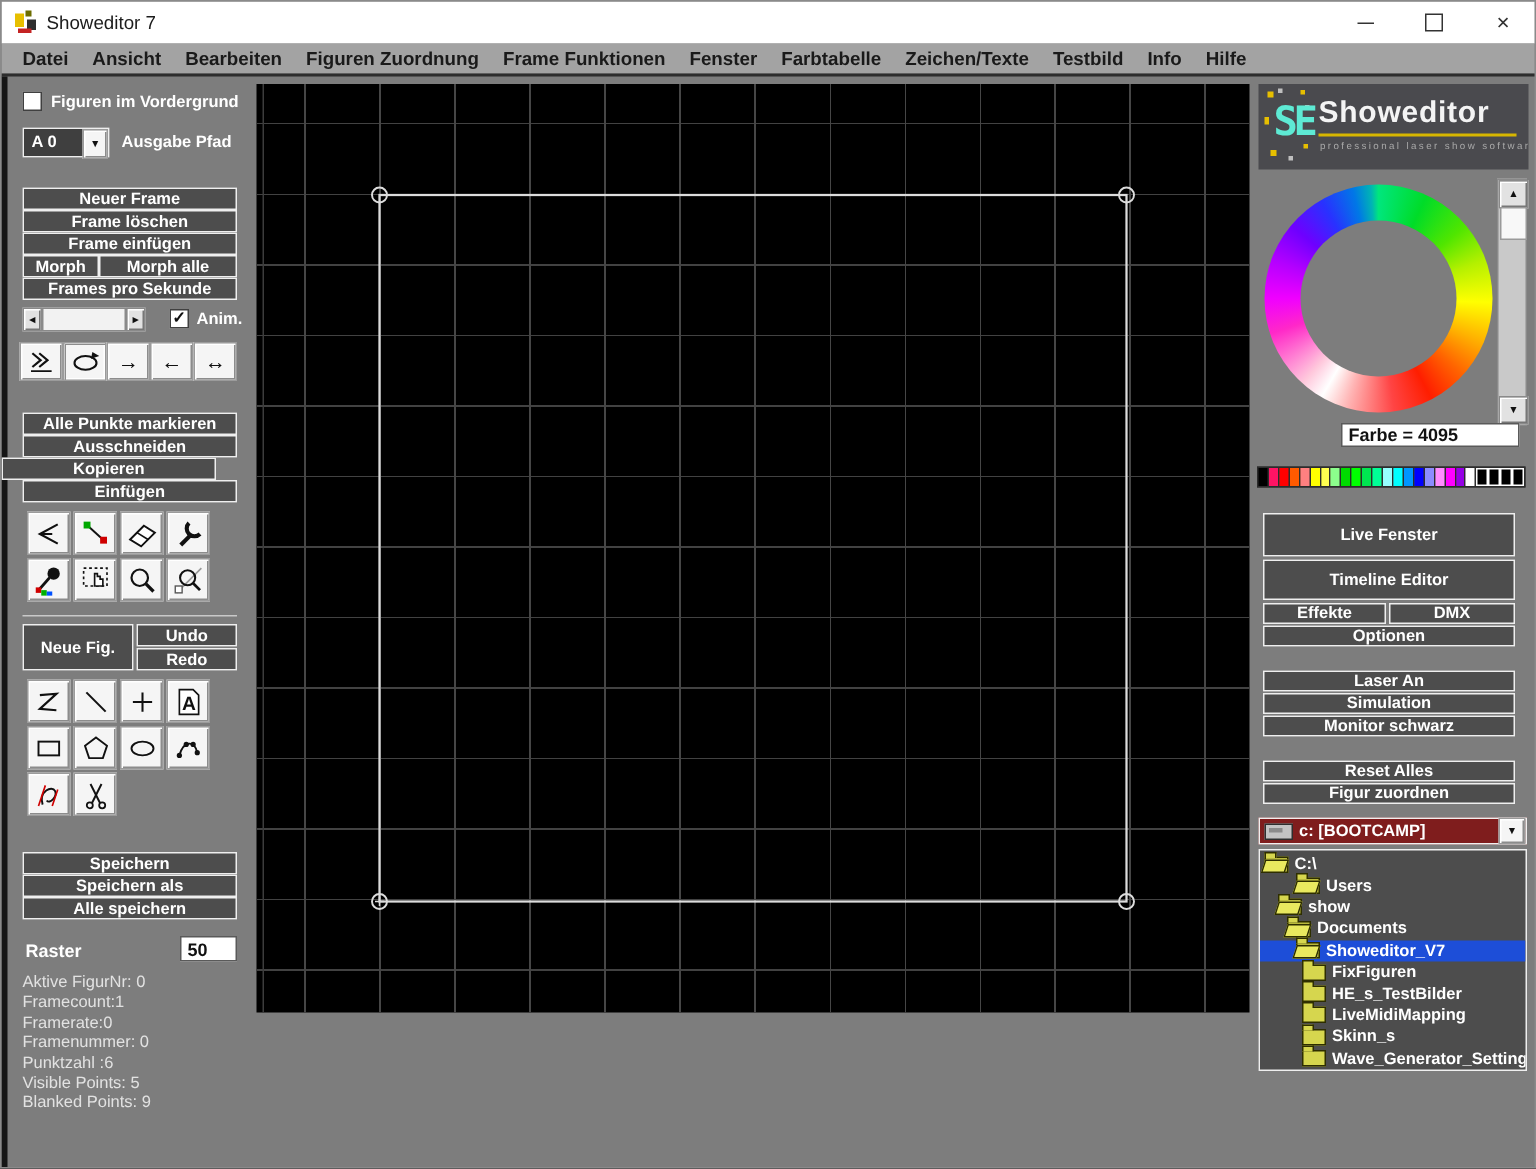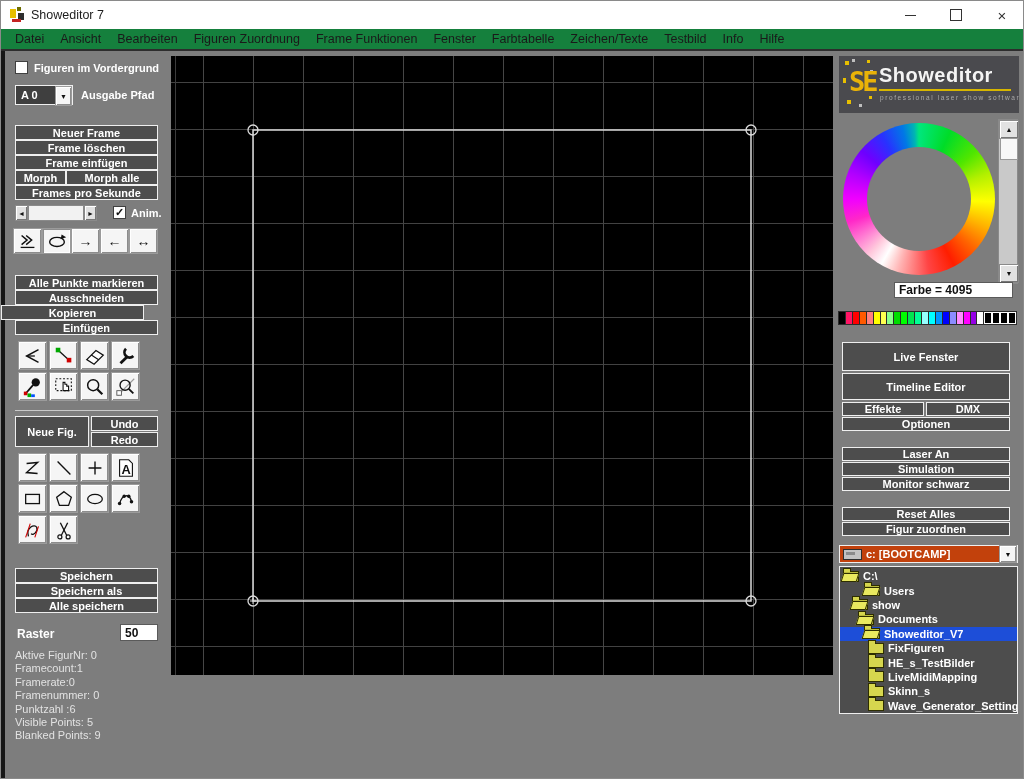--- a/index.html
+++ b/index.html
@@ -5,21 +5,21 @@
   html,body{margin:0;padding:0;background:#555;}
   #app{position:relative;width:1024px;height:779px;background:#7d7d7d;
        font-family:"Liberation Sans",sans-serif;overflow:hidden;
        border:1px solid #8a8a8a;box-sizing:border-box;}
   .abs{position:absolute;box-sizing:border-box;}
   
   .titlebar{left:0;top:0;width:1024px;height:28px;background:#ffffff;display:flex;align-items:center;}
   .apptitle{font-size:12.5px;color:#1c1c1c;margin-left:6px;}
   .winbtns{position:absolute;right:0;top:0;height:28px;display:flex;}
   .winbtn{width:46px;height:28px;display:flex;align-items:center;justify-content:center;color:#333;}
-  .menubar{left:0;top:28px;width:1024px;height:20px;background:#15803d;display:flex;align-items:center;padding-left:6px;}
+  .menubar{left:0;top:28px;width:1024px;height:20px;background:#a3a3a3;display:flex;align-items:center;padding-left:6px;font-weight:bold;}
   .menuitem{font-size:12.5px;color:#1a1a1a;padding:2px 8px;}
   .menuline{left:0;top:48px;width:1024px;height:2px;background:#2d2d2d;}
   .leftedge{left:0;top:50px;width:4px;height:729px;background:#161616;}
   
   .lbl{color:#ffffff;font-weight:bold;font-size:11px;line-height:13px;}
   .dbtn{background:#4d4d4d;border:1px solid #efefef;color:#fff;font-weight:bold;font-size:11px;
         display:flex;align-items:center;justify-content:center;white-space:nowrap;}
   .wbtn{background:#f5f5f5;border:1px solid #9b9b9b;box-shadow:inset 1px 1px 0 #ffffff,inset -1px -1px 0 #8c8c8c;
         display:flex;align-items:center;justify-content:center;color:#111;}
   .cbox{width:13px;height:13px;background:#ffffff;border:1px solid #404040;display:flex;align-items:center;justify-content:center;
@@ -30,40 +30,40 @@
             font-family:"Liberation Sans",sans-serif;padding:0 4px;}
   
   .canvas{left:170px;top:55px;width:662px;height:619px;background-color:#000;
     background-image:
       repeating-linear-gradient(to right, transparent 0 32px, #464646 32px 33px, transparent 33px 50px),
       repeating-linear-gradient(to bottom, transparent 0 26px, #424242 26px 27px, transparent 27px 47px);}
   .edgeline{left:174px;top:55px;width:1px;height:619px;background:#3c3c3c;}
   
   .logo{left:838px;top:55px;width:180px;height:57px;background:#4a4a4e;overflow:hidden;}
   .logo .se{position:absolute;left:10px;top:10px;font-family:"DejaVu Sans Mono",monospace;font-weight:bold;
-            font-size:27px;color:#eab308;letter-spacing:-3px;}
+            font-size:27px;color:#5eead4;letter-spacing:-3px;}
   .logo .pix{position:absolute;background:#e7bf00;}
   .logo .pixw{position:absolute;background:#bfbfbf;}
   .logo .name{position:absolute;left:40px;top:8px;font-size:20px;font-weight:bold;color:#f4f4f4;letter-spacing:0.5px;}
   .logo .rule{position:absolute;left:40px;top:33px;width:132px;height:2px;background:#d7b600;}
   .logo .sub{position:absolute;left:41px;top:38px;font-size:6.5px;color:#a9a9a9;letter-spacing:1.6px;white-space:nowrap;}
   .wheel{left:842px;top:122px;width:152px;height:152px;border-radius:50%;
     background:conic-gradient(from 0deg,
       #00e67d 0deg,#00dc28 25deg,#50e600 50deg,#b4f000 70deg,#ffff00 92deg,#ffb400 112deg,
       #ff6400 132deg,#ff1e00 152deg,#ff4444 172deg,#ffb4b4 196deg,#ffffff 210deg,#ffc8dc 222deg,
       #ff78d2 237deg,#ff28c8 252deg,#f000ff 270deg,#b400ff 290deg,#6e00ff 310deg,#2832ff 330deg,
       #0078e6 347deg,#00b4b4 356deg,#00e67d 360deg);}
   .wheelhole{left:866px;top:146px;width:104px;height:104px;border-radius:50%;background:#7d7d7d;}
   .vscroll{left:997px;top:118px;width:20px;height:165px;background:#c9c9c9;border:1px solid #8a8a8a;}
   .vthumb{position:absolute;left:1px;top:18px;width:16px;height:20px;background:#f8f8f8;border:1px solid #9a9a9a;}
   .palette{left:837px;top:310px;width:179px;height:14px;display:flex;background:#2c2c2c;border:1px solid #2c2c2c;}
   .pcell{flex:1 1 auto;border-right:1px solid #2c2c2c;}
   .pcell.pw{border:1px solid #ffffff;border-right:1px solid #fff;}
   
-  .drive{left:838px;top:544px;width:179px;height:18px;background:#c2410c;border:1px solid #efefef;display:flex;align-items:center;}
+  .drive{left:838px;top:544px;width:179px;height:18px;background:#7f1d1d;border:1px solid #efefef;display:flex;align-items:center;}
   .driveicon{width:17px;height:9px;background:#c3c3c3;border:1px solid #2e2e2e;margin:0 4px 0 3px;position:relative;}
   .driveicon::after{content:"";position:absolute;left:2px;top:2px;width:9px;height:3px;background:#8b8b8b;}
   .drivearrow{margin-left:auto;width:16px;height:16px;}
   .tree{left:838px;top:565px;width:179px;height:148px;background:#4d4d4d;border:1px solid #efefef;
         overflow:hidden;padding-top:2px;}
   .trow{height:14.4px;display:flex;align-items:center;color:#fff;font-weight:bold;font-size:11px;white-space:nowrap;}
   .trow.sel{background:#1d4ed8;}
   .fic{position:relative;width:14px;height:9px;flex:0 0 14px;margin-right:4px;background:#d6d64e;
        border:1px solid #2e2e00;}
   .fic::before{content:"";position:absolute;top:-4px;left:-1px;width:6px;height:3px;background:#d6d64e;

